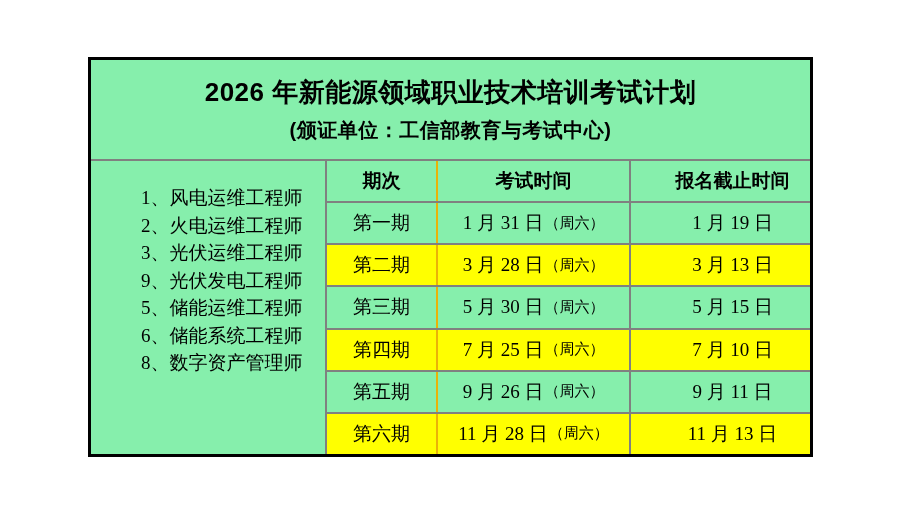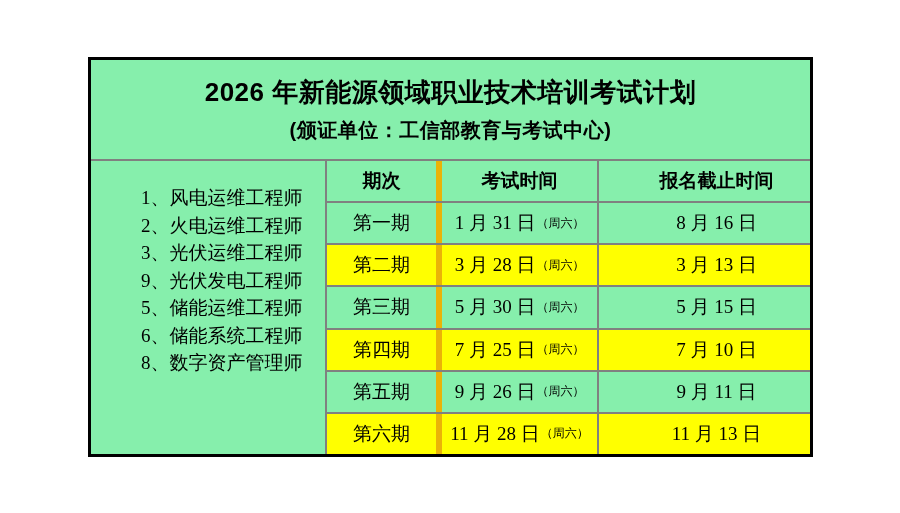--- a/index.html
+++ b/index.html
@@ -45,28 +45,28 @@
 
   .srow { flex: 1 1 0; display: flex; min-height: 0; }
   .srow + .srow { border-top: 2px solid #808080; }
 
   .cell {
     display: flex; align-items: center; justify-content: center;
     font-size: 19px;
     white-space: nowrap;
   }
   .col-period   { width: 109px; }
-  .col-exam     { width: 161px; border-left: 6px solid #eab308; }
+  .col-exam     { width: 193px; border-left: 2px solid #eab308; }
   .col-deadline { flex: 1; border-left: 2px solid #808080; padding-left: 24px; }
 
   .header-row .cell { font-weight: 700; }
 
   .hl { background: #FFFF00; }
 
-  .weekday { font-size: 12px; margin-left: 1px; }
+  .weekday { font-size: 15px; margin-left: 1px; }
 </style>
 </head>
 <body>
 
 <div class="stage">
   <div class="doc-table">
 
     <div class="title-block">
       <div class="main-title">2026 年新能源领域职业技术培训考试计划</div>
       <div class="sub-title">(颁证单位：工信部教育与考试中心)</div>
@@ -91,21 +91,21 @@
           <div class="cell col-exam">考试时间</div>
           <div class="cell col-deadline">报名截止时间</div>
         </div>
 
         <div class="srow">
           <div class="cell col-period">第一期</div>
           <div class="cell col-exam">
             <span>1 月 31 日</span>
             <span class="weekday">（周六）</span>
           </div>
-          <div class="cell col-deadline">8 月 16 日</div>
+          <div class="cell col-deadline">1 月 19 日</div>
         </div>
 
         <div class="srow">
           <div class="cell col-period hl">第二期</div>
           <div class="cell col-exam hl">
             <span>3 月 28 日</span>
             <span class="weekday">（周六）</span>
           </div>
           <div class="cell col-deadline hl">3 月 13 日</div>
         </div>

